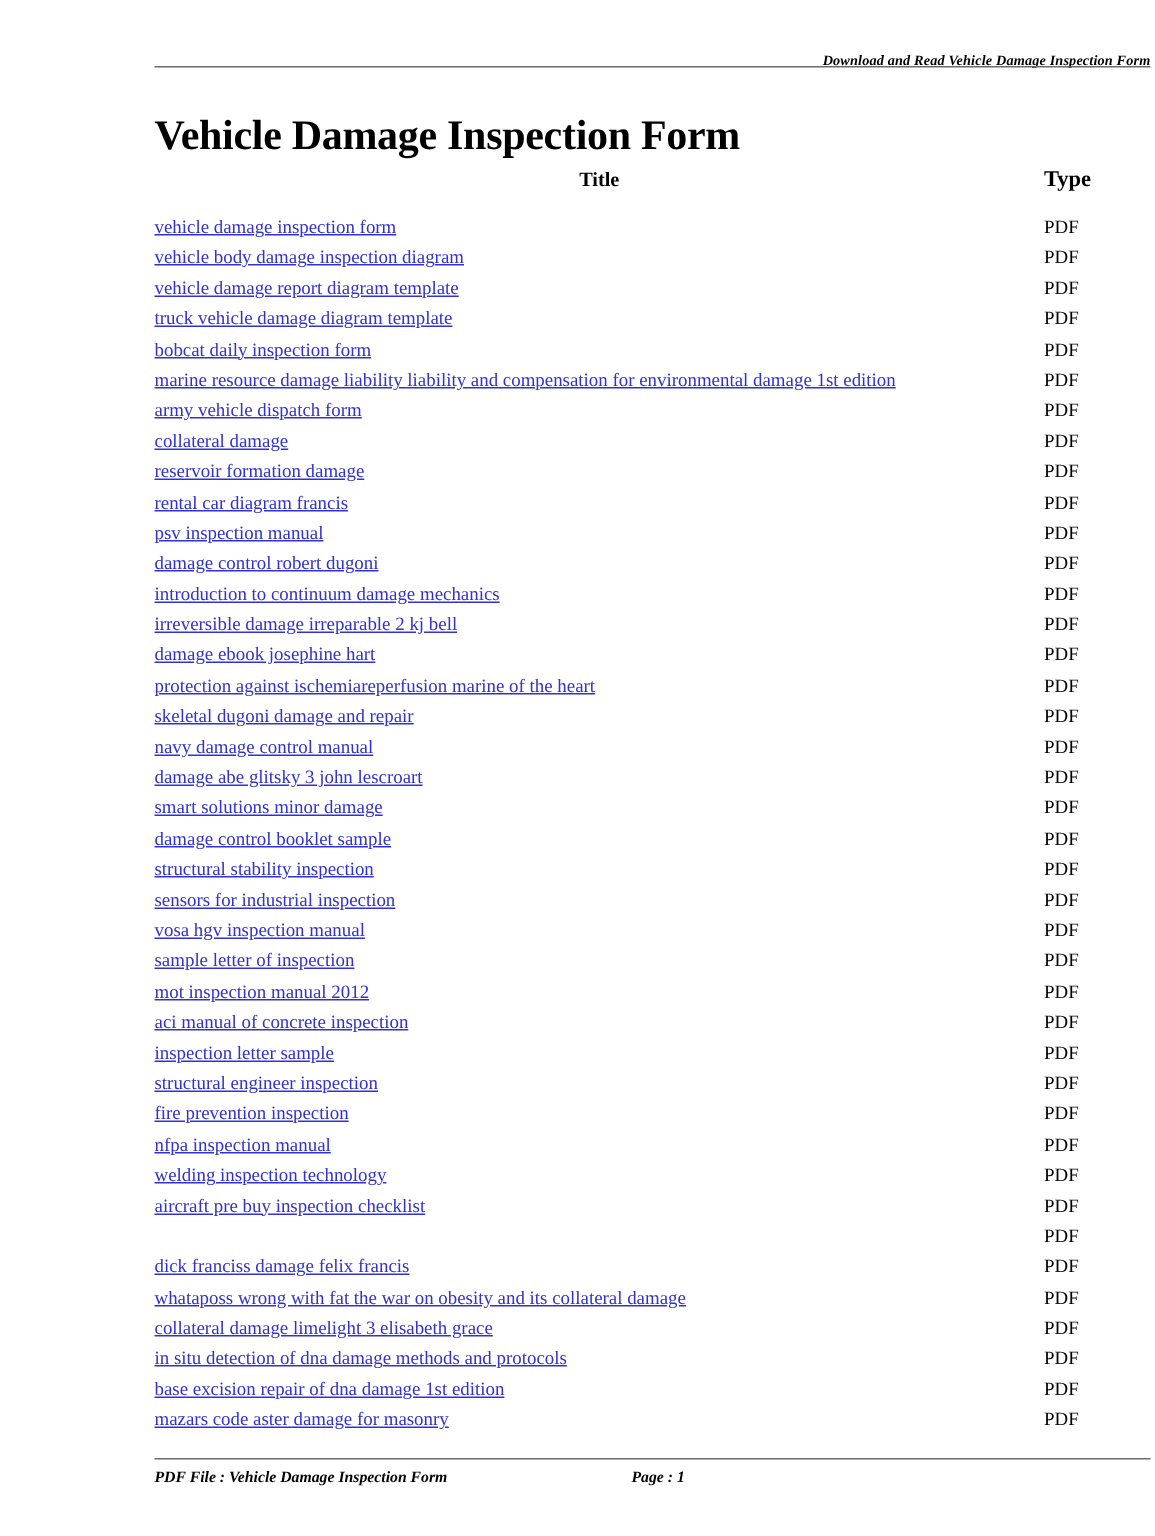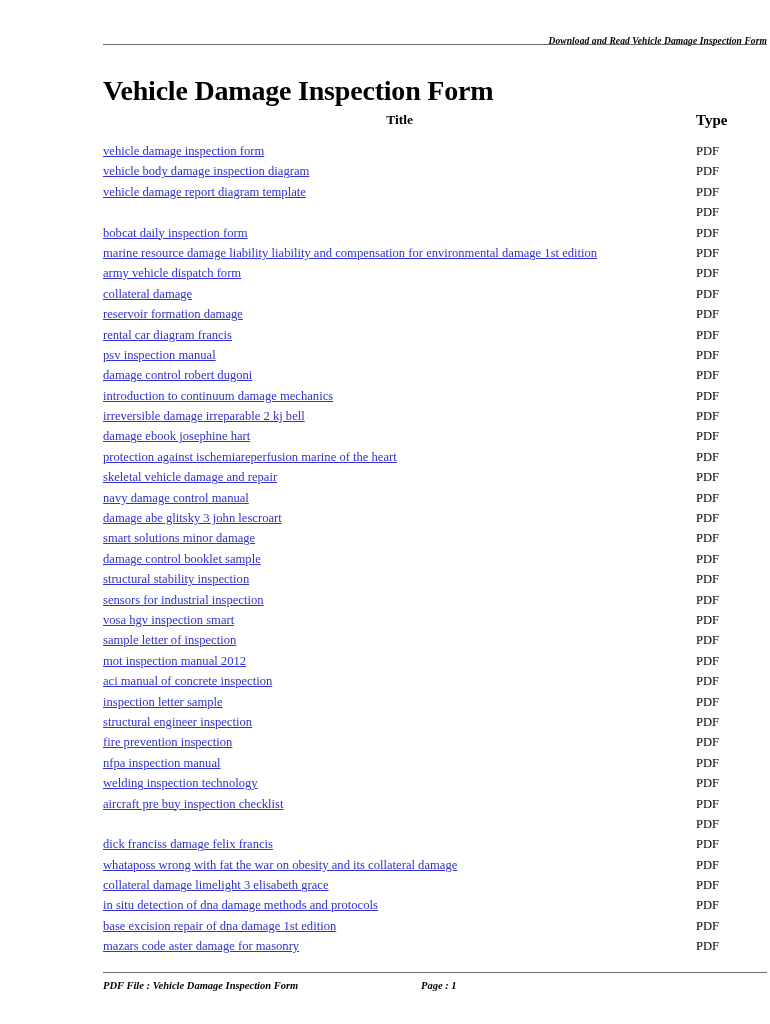--- a/index.html
+++ b/index.html
@@ -184,20 +184,21 @@
         </div>
         <div class="row">
           <span class="row-title">vehicle body damage inspection diagram</span>
           <span class="row-type">PDF</span>
         </div>
         <div class="row">
           <span class="row-title">vehicle damage report diagram template</span>
           <span class="row-type">PDF</span>
         </div>
         <div class="row">
+          <span class="row-title">truck vehicle damage diagram template</span>
           <span class="row-type">PDF</span>
         </div>
         <div class="row">
           <span class="row-title">bobcat daily inspection form</span>
           <span class="row-type">PDF</span>
         </div>
         <div class="row">
           <span class="row-title">marine resource damage liability liability and compensation for environmental damage 1st edition</span>
           <span class="row-type">PDF</span>
         </div>
@@ -235,21 +236,21 @@
         </div>
         <div class="row">
           <span class="row-title">damage ebook josephine hart</span>
           <span class="row-type">PDF</span>
         </div>
         <div class="row">
           <span class="row-title">protection against ischemiareperfusion marine of the heart</span>
           <span class="row-type">PDF</span>
         </div>
         <div class="row">
-          <span class="row-title">skeletal vehicle damage and repair</span>
+          <span class="row-title">skeletal dugoni damage and repair</span>
           <span class="row-type">PDF</span>
         </div>
         <div class="row">
           <span class="row-title">navy damage control manual</span>
           <span class="row-type">PDF</span>
         </div>
         <div class="row">
           <span class="row-title">damage abe glitsky 3 john lescroart</span>
           <span class="row-type">PDF</span>
         </div>
@@ -263,21 +264,21 @@
         </div>
         <div class="row">
           <span class="row-title">structural stability inspection</span>
           <span class="row-type">PDF</span>
         </div>
         <div class="row">
           <span class="row-title">sensors for industrial inspection</span>
           <span class="row-type">PDF</span>
         </div>
         <div class="row">
-          <span class="row-title">vosa hgv inspection smart</span>
+          <span class="row-title">vosa hgv inspection manual</span>
           <span class="row-type">PDF</span>
         </div>
         <div class="row">
           <span class="row-title">sample letter of inspection</span>
           <span class="row-type">PDF</span>
         </div>
         <div class="row">
           <span class="row-title">mot inspection manual 2012</span>
           <span class="row-type">PDF</span>
         </div>

